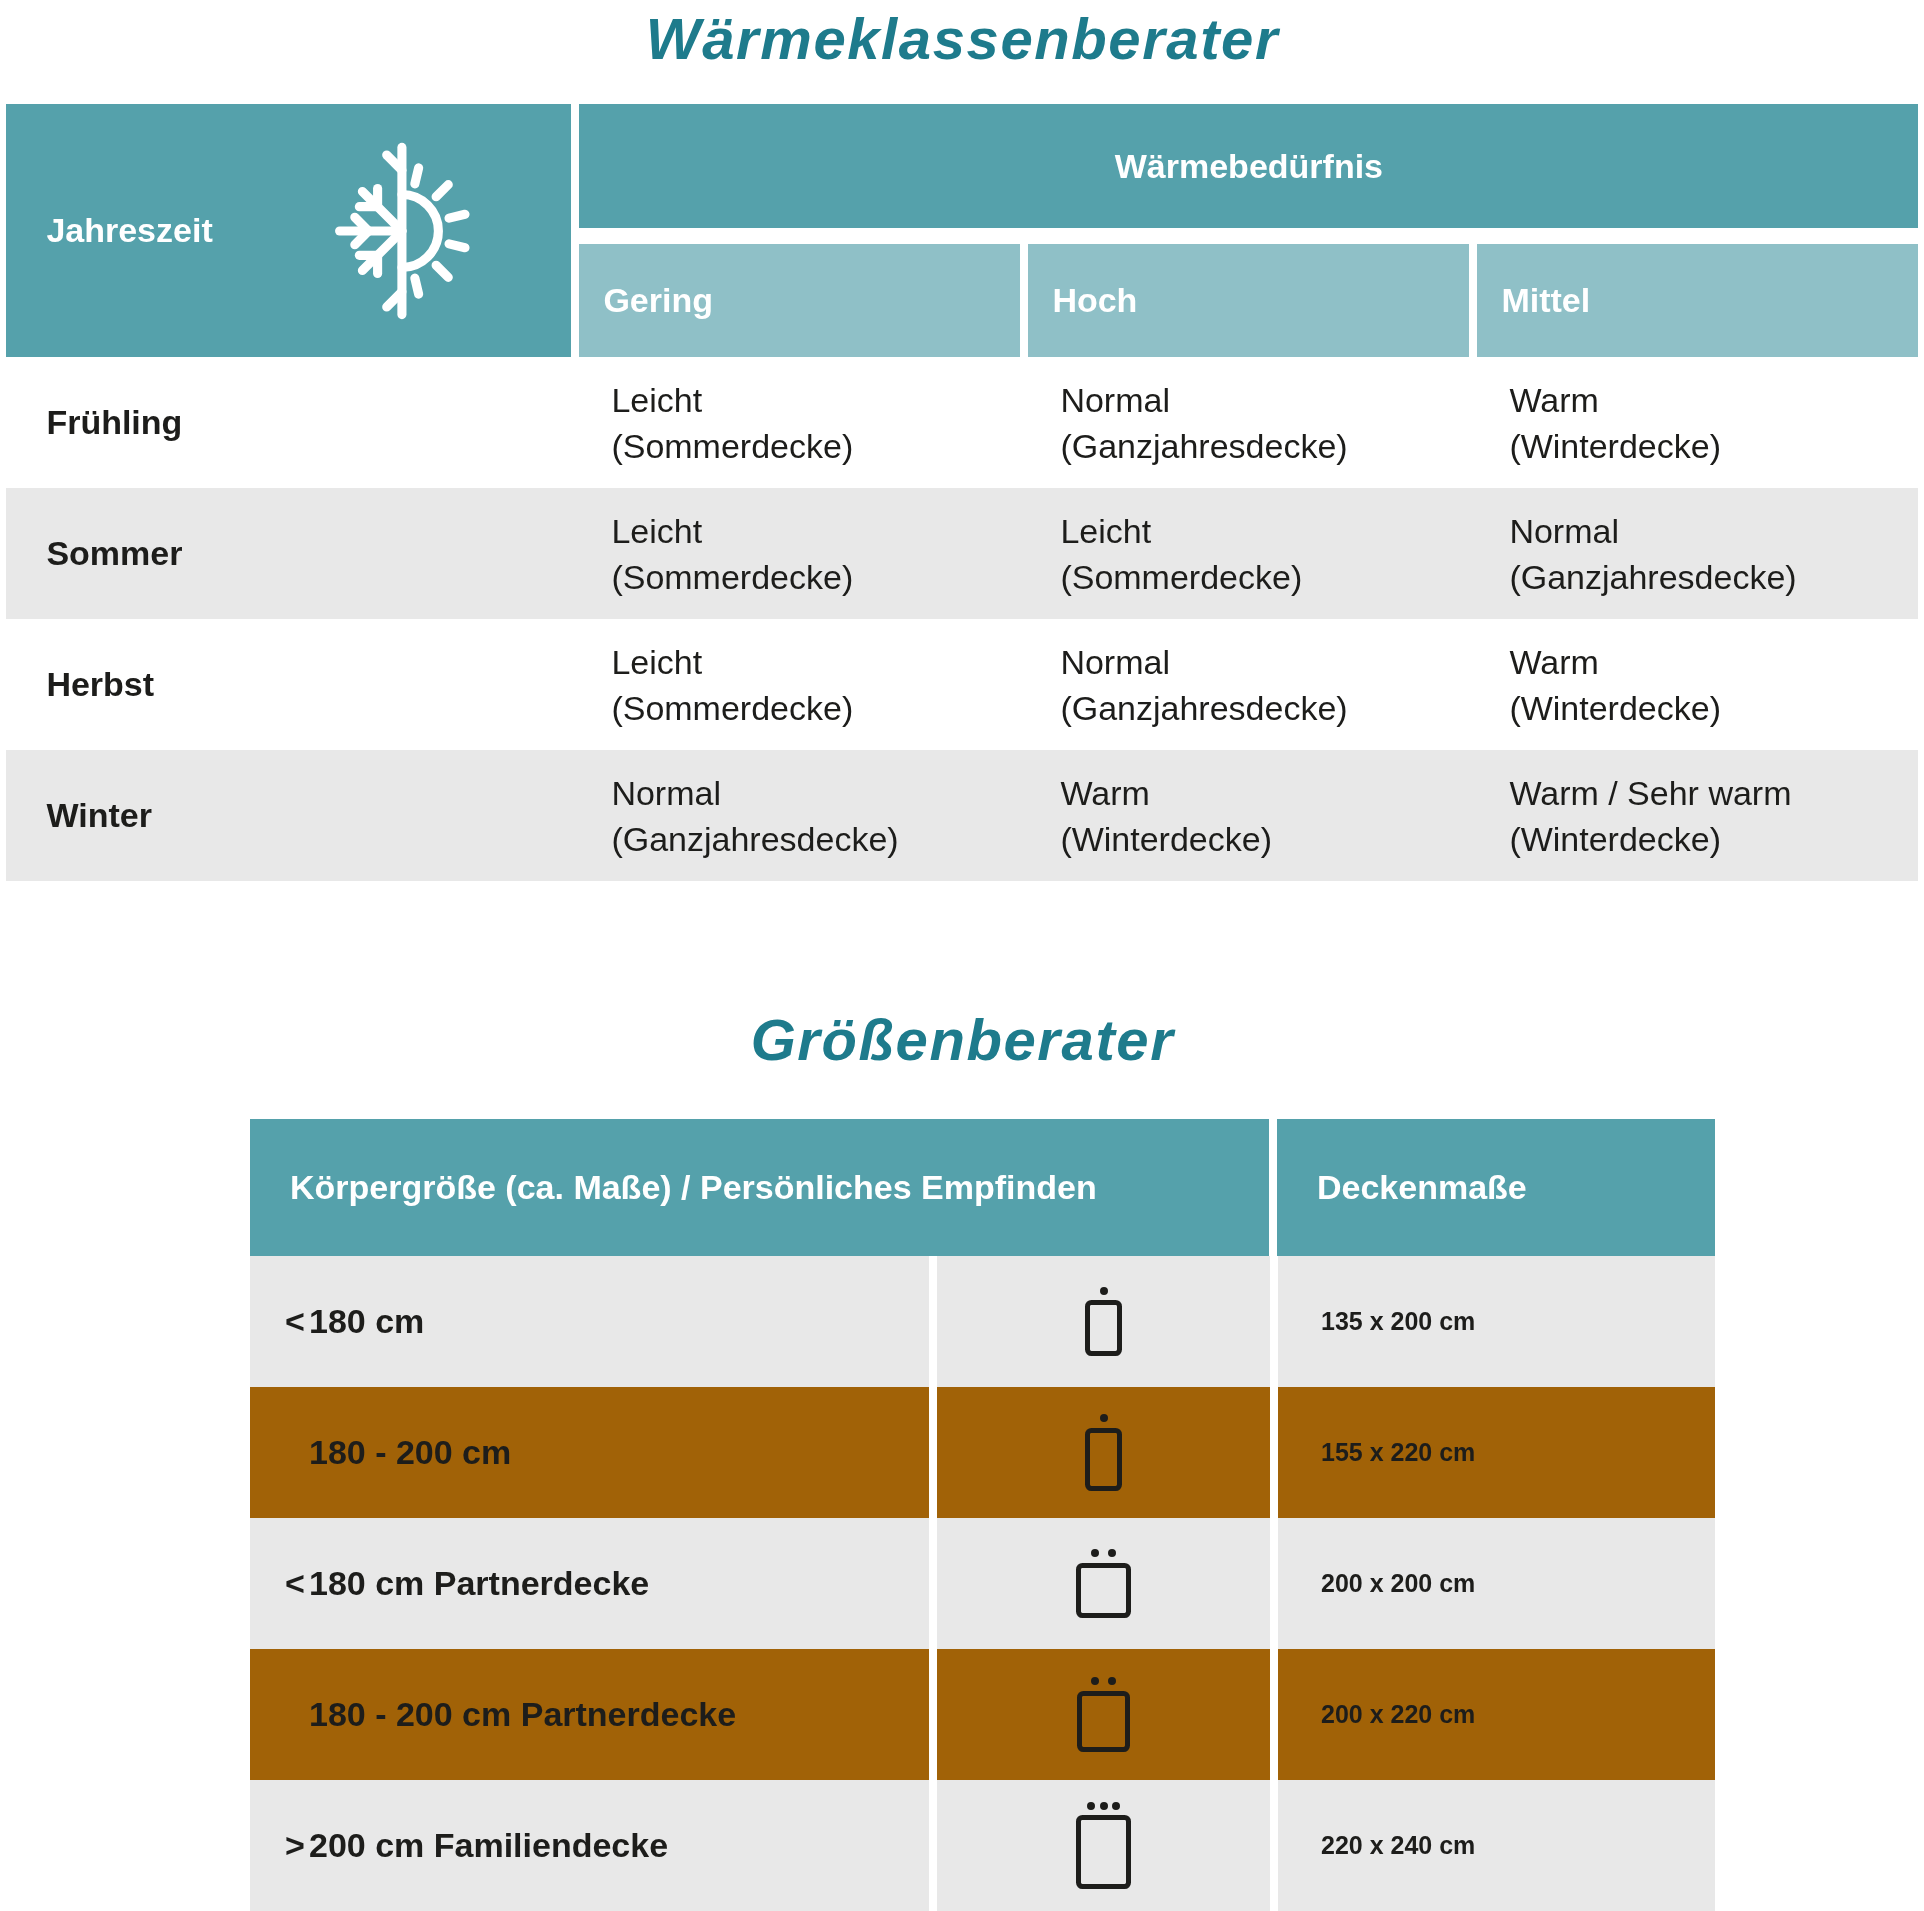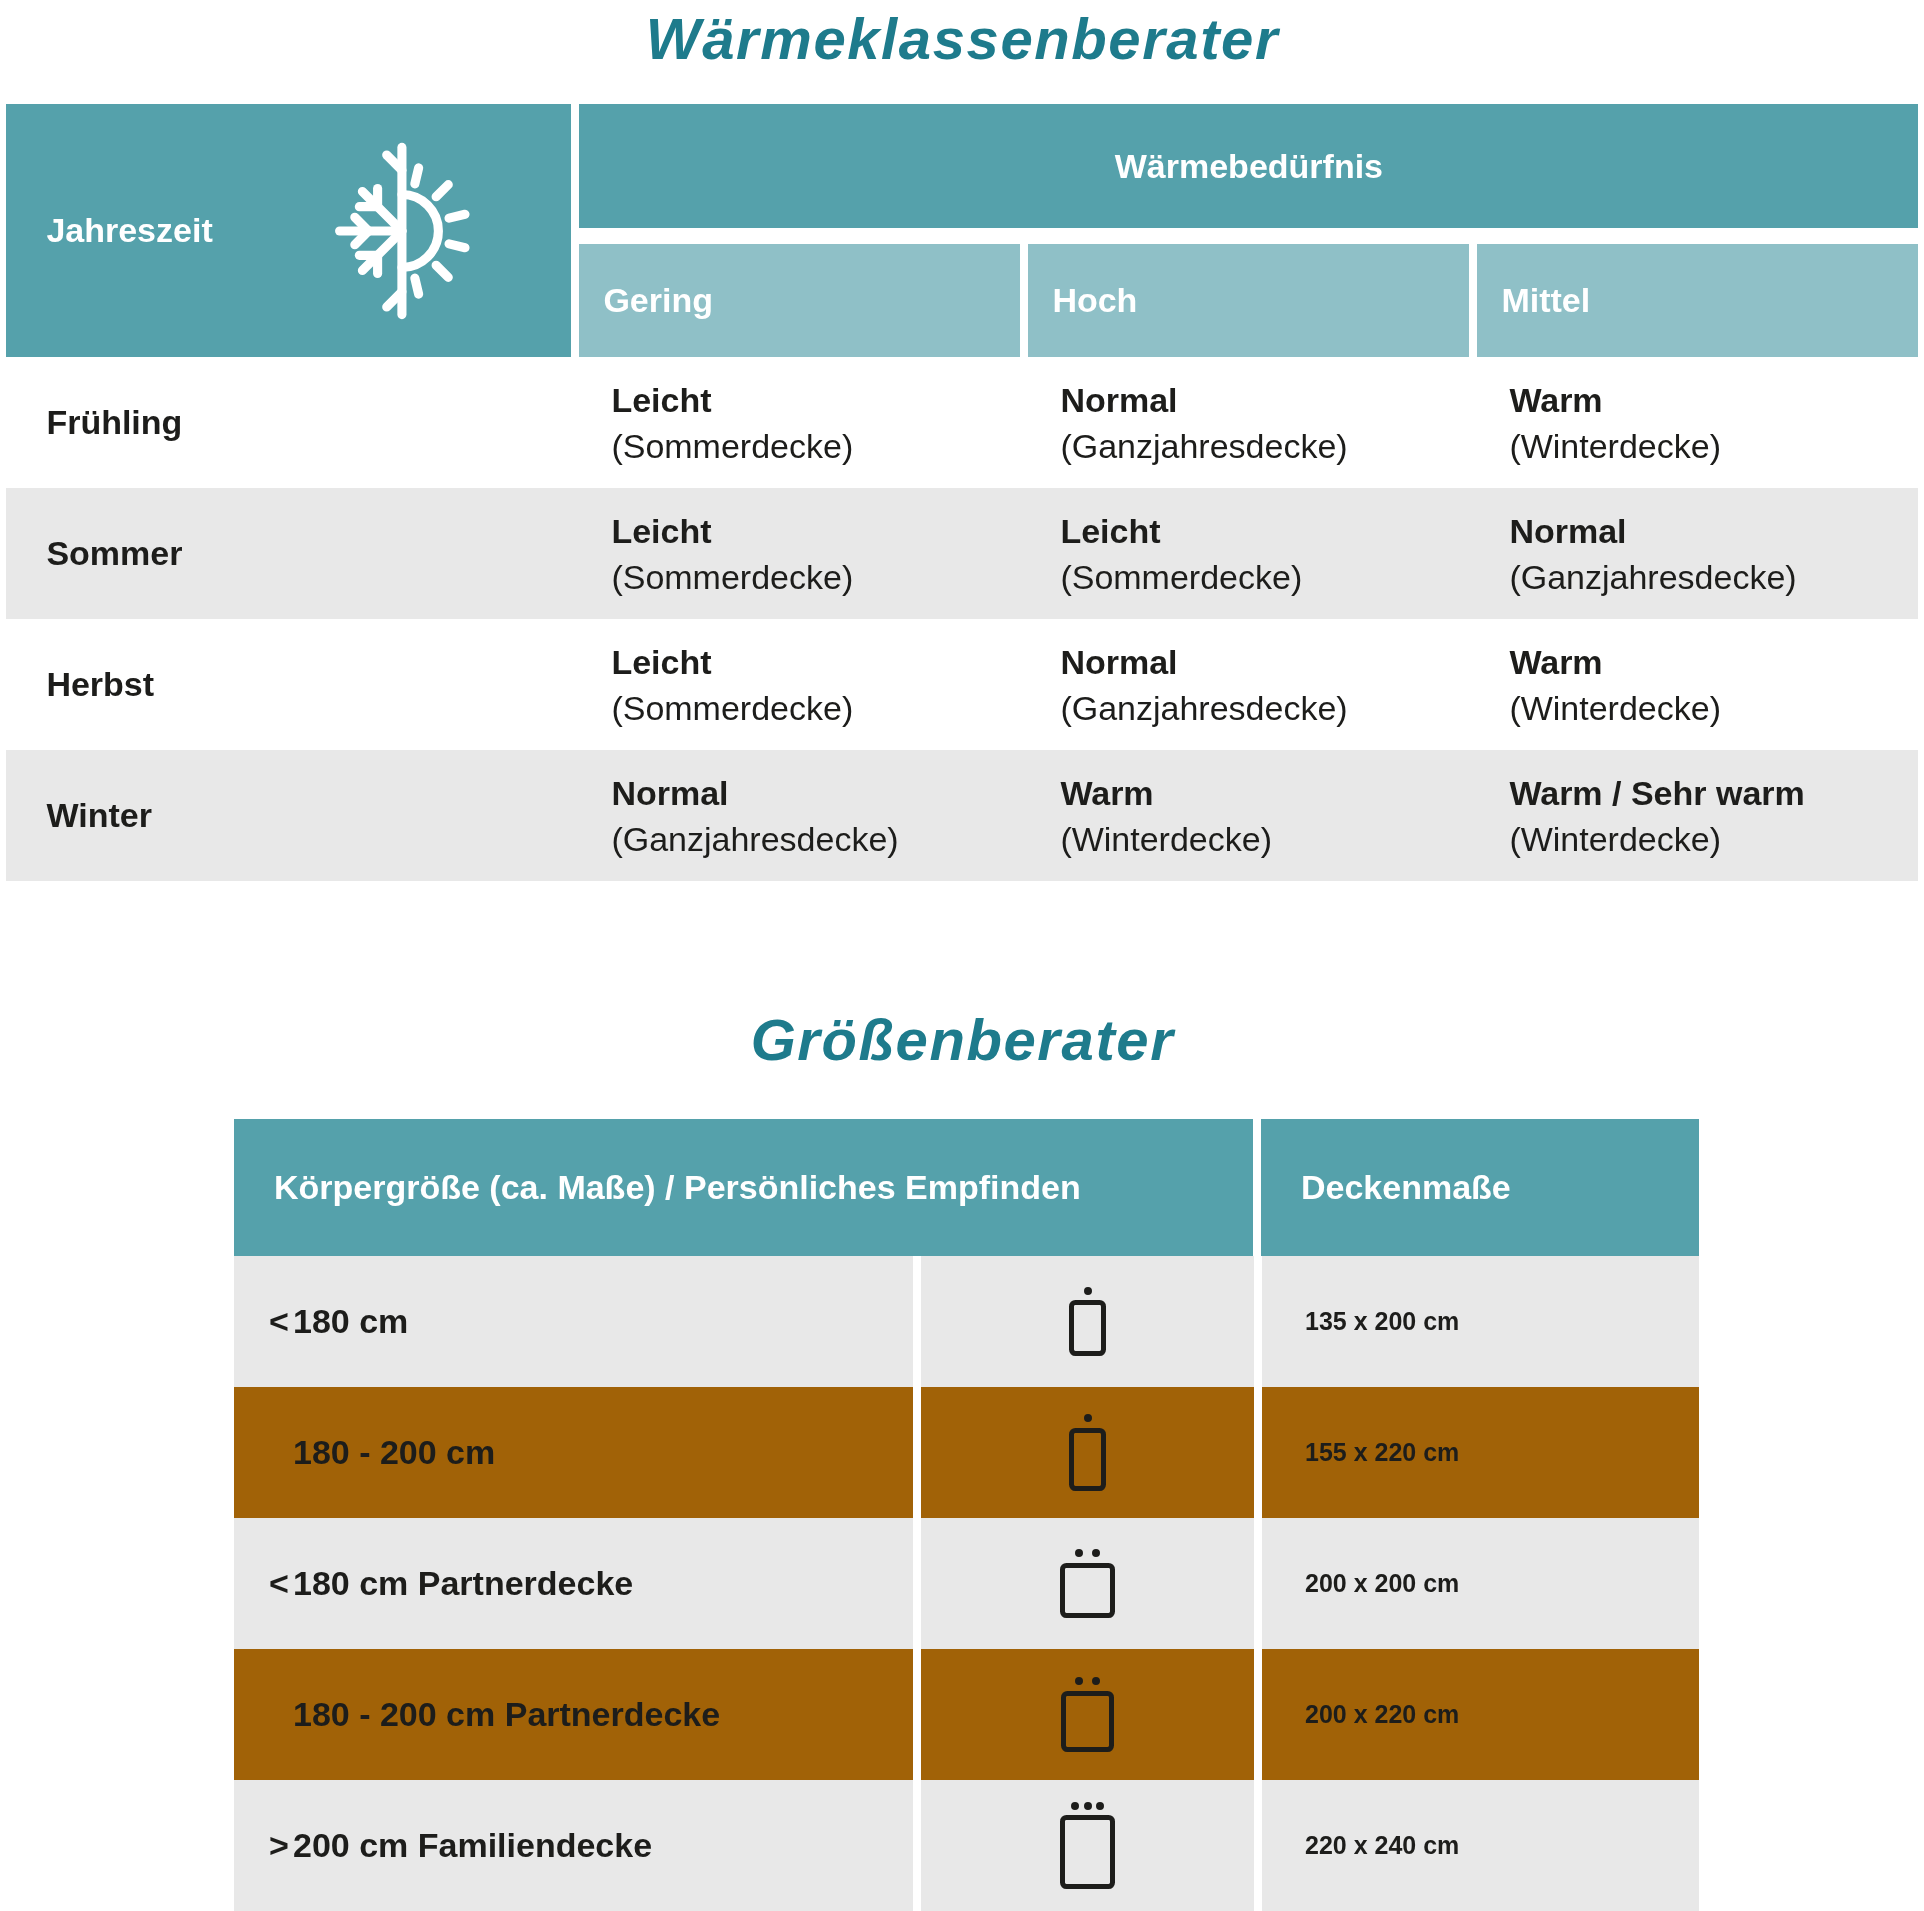--- a/index.html
+++ b/index.html
@@ -39,25 +39,25 @@
   .subheads{display:grid;grid-template-columns:1fr 1fr 1fr;column-gap:8px;flex:1;}
   .subhead{
     background:var(--teal-light);display:flex;align-items:center;padding-left:24px;
     color:#fff;font-size:34px;font-weight:700;
   }
   .t1-body .trow{display:grid;grid-template-columns:565px 1fr 1fr 1fr;column-gap:0;height:131px;}
   .trow .cell{background:#fff;}
   .trow.shaded .cell{background:var(--row-gray);}
   .season-cell{display:flex;align-items:center;padding-left:40px;font-size:34px;font-weight:700;}
   .data-cell{display:flex;flex-direction:column;justify-content:center;padding-left:40px;font-size:34px;line-height:46px;}
-  .data-cell .main{font-weight:700;}
+  .data-cell .main{font-weight:400;}
   .data-cell .sub{font-weight:400;}
 
   
-  .t2{position:absolute;left:234px;width:1465px;top:1119px;}
+  .t2{position:absolute;left:250px;width:1465px;top:1119px;}
   .t2-head{display:grid;grid-template-columns:1019px 1fr;column-gap:8px;height:137px;}
   .t2-head .cell{
     background:var(--teal);display:flex;align-items:center;padding-left:40px;
     color:#fff;font-size:34px;font-weight:700;
   }
   .t2-body .srow{display:grid;grid-template-columns:679px 333px 1fr;column-gap:8px;height:131px;}
   .srow .cell{background:#a16207;}
   .srow.shaded .cell{background:var(--row-gray);}
   .slabel{display:flex;align-items:center;padding-left:35px;font-size:34px;font-weight:700;}
   .prefix{display:inline-block;width:24px;}

